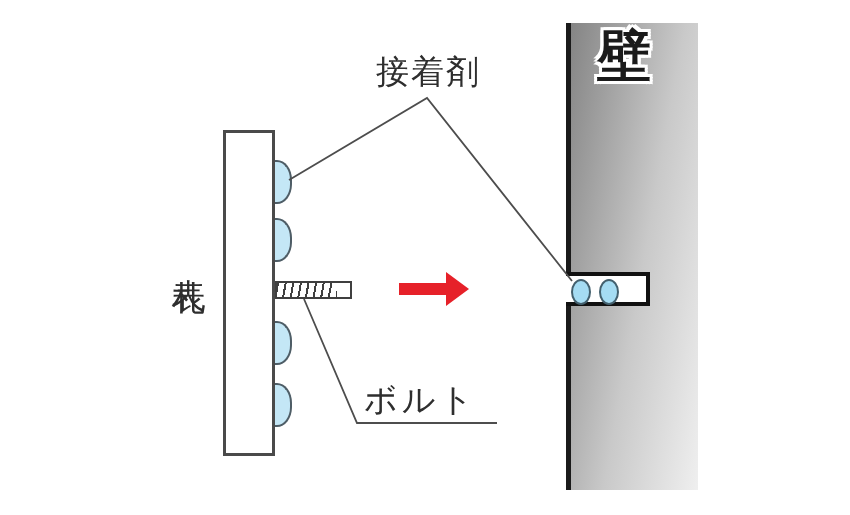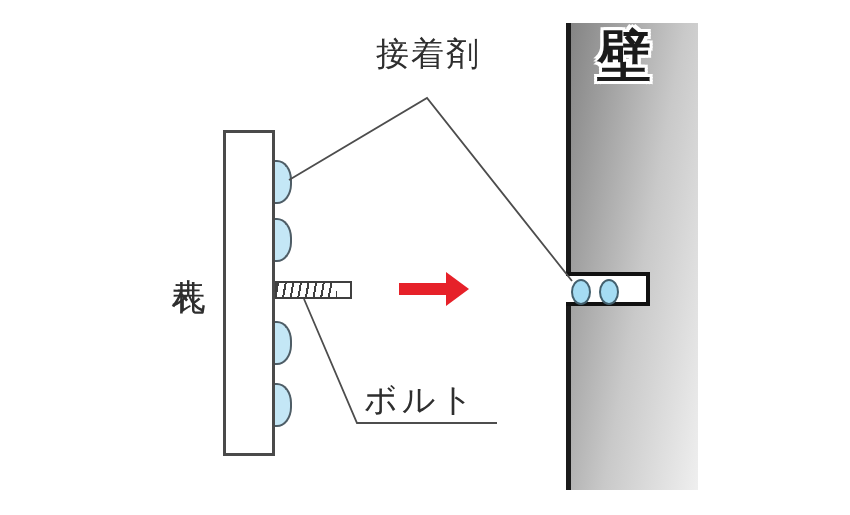--- a/index.html
+++ b/index.html
@@ -86,21 +86,21 @@
     top:279px;width:16px;height:22px;
     background:#a5dcf3;
     border:2px solid #43606e;
     border-radius:50%;
   }
   .dab1{left:571px;}
   .dab2{left:599px;}
 
   
   .adhesive-label{
-    left:376px;top:32px;
+    left:376px;top:50px;
     font-size:33px;color:#2e2e2e;letter-spacing:2px;
   }
   .bolt-label{
     left:364px;top:378px;
     font-size:33px;color:#2e2e2e;letter-spacing:4px;
   }
 
   .lines-overlay{
     left:0;top:0;width:850px;height:515px;
     pointer-events:none;

